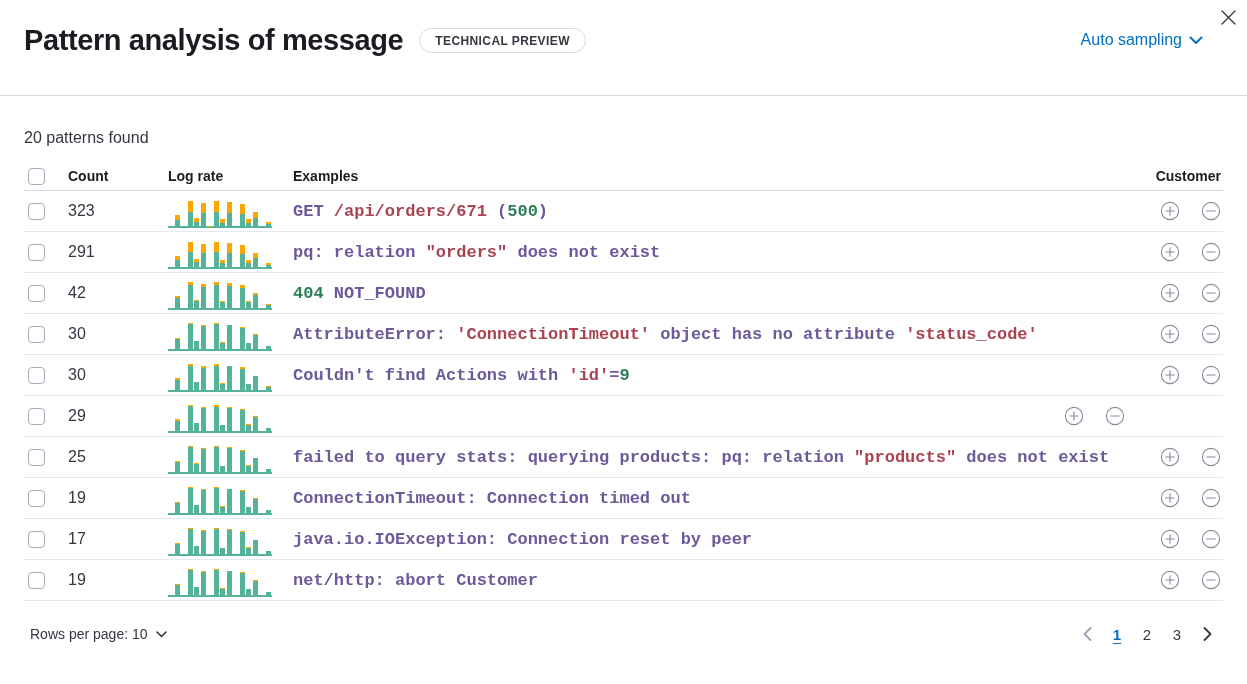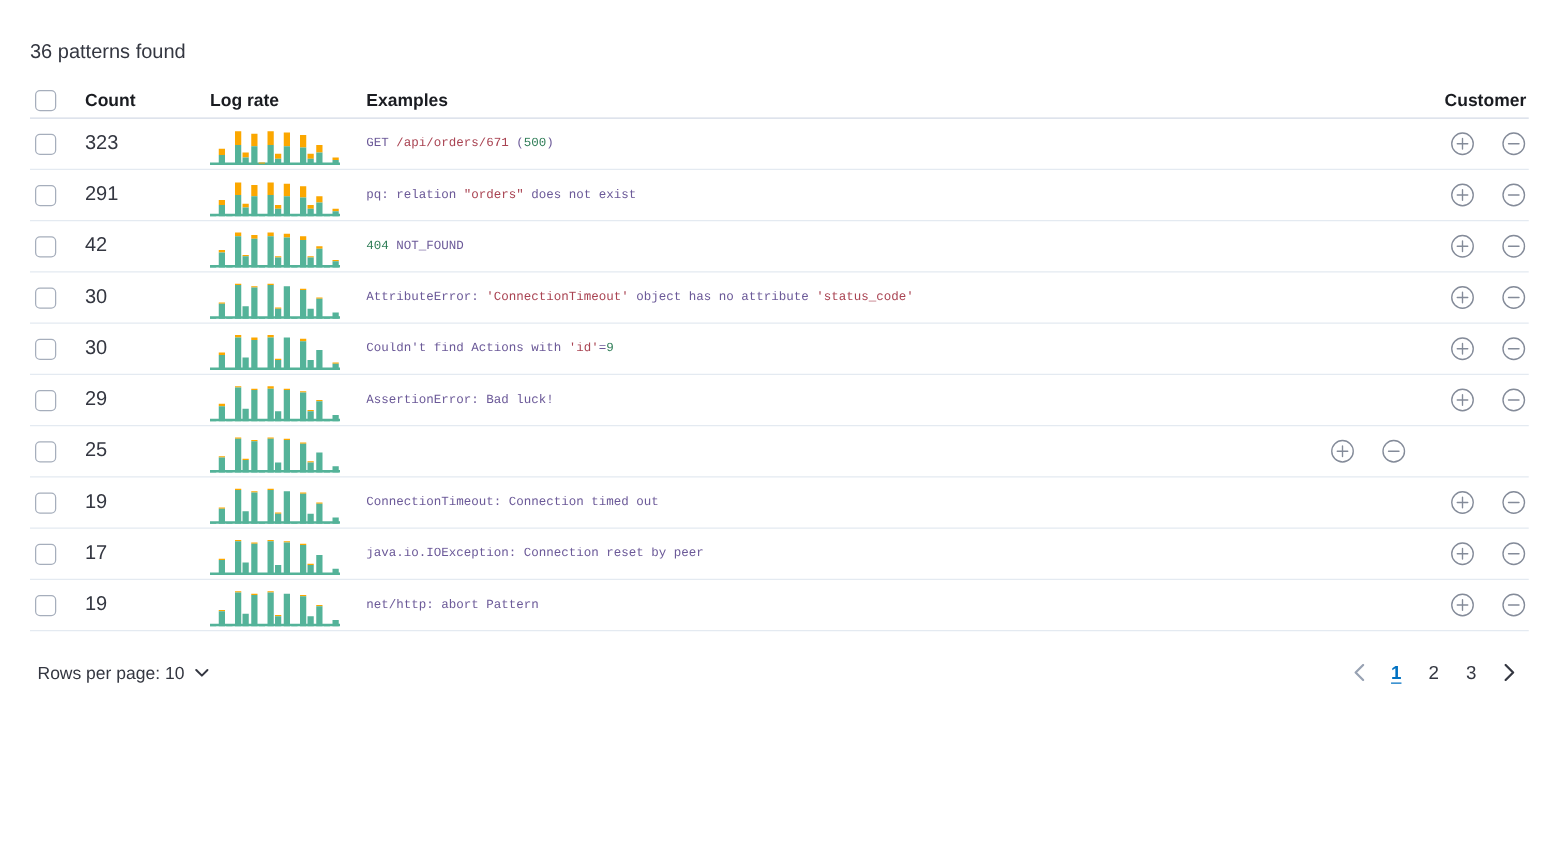--- a/index.html
+++ b/index.html
@@ -116,22 +116,22 @@
     display: flex;
     flex-direction: column;
     justify-content: flex-end;
     position: relative;
     z-index: 1;
   }
   .seg-orange { background: #fba700; }
   .seg-teal { background: #54b399; }
   .example-cell {
     font-family: "Liberation Mono", monospace;
-    font-size: 10px;
-    font-weight: 400;
+    font-size: 17px;
+    font-weight: 700;
     white-space: nowrap;
     overflow: hidden;
   }
   .tok-purple { color: #6b5998; }
   .tok-red { color: #a94352; }
   .tok-green { color: #2f7d57; }
   .actions-cell {
     display: flex;
     justify-content: flex-end;
     gap: 21px;
@@ -177,23 +177,44 @@
     text-decoration: underline;
     text-underline-offset: 3px;
   }
   .pag-chev { background: none; border: none; cursor: pointer; width: 24px; height: 24px; display:flex; align-items:center; justify-content:center; }
 </style>
 </head>
 <body>
 
 <div>
 
+  <div class="flyout-header">
+    <div class="title-row">
+      <h1 class="page-title">Pattern analysis of message</h1>
+      <span class="tech-badge">TECHNICAL PREVIEW</span>
+      <div class="sampling-link">
+        <span>Auto sampling</span>
+        <span style="display:flex;">
+          <svg width="14" height="9" viewBox="0 0 14 9">
+              <polyline points="1.5,1.5 7,7 12.5,1.5" fill="none" stroke="#0071c2" stroke-width="2" stroke-linecap="round" stroke-linejoin="round"></polyline>
+            </svg>
+        </span>
+      </div>
+    </div>
+    <button class="close-btn">
+      <span style="display:flex;">
+        <svg width="15" height="15" viewBox="0 0 15 15">
+            <path d="M1 1 L14 14 M14 1 L1 14" stroke="#343741" stroke-width="1.3" stroke-linecap="round"></path>
+          </svg>
+      </span>
+    </button>
+  </div>
 
   <div class="content">
-    <div class="summary">36 patterns found</div>
+    <div class="summary">20 patterns found</div>
 
     <div class="ptable">
       <div class="thead">
         <div>
             <div class="checkbox"></div>
           </div>
         <div>Count</div>
         <div>Log rate</div>
         <div>Examples</div>
         <div class="col-actions-h">Customer</div>
@@ -741,21 +762,20 @@
                 <div class="bar">
                   <div class="seg-orange" style="height: 0px;"></div>
                   <div class="seg-teal" style="height: 1px;"></div>
                 </div>
                 <div class="bar">
                   <div class="seg-orange" style="height: 0px;"></div>
                   <div class="seg-teal" style="height: 5px;"></div>
                 </div>
               </div>
     </div>
-    <div class="example-cell"><span class="tok-purple">AssertionError: Bad luck!</span></div>
     <div class="actions-cell">
       <button class="icon-btn">
         <span style="display:flex;">
           <svg width="20" height="20" viewBox="0 0 20 20">
                     <circle cx="10" cy="10" r="8.6" fill="none" stroke="#848b99" stroke-width="1.1"></circle>
                     <path d="M10 5.8 V14.2 M5.8 10 H14.2" stroke="#848b99" stroke-width="1.1" stroke-linecap="round"></path>
                   </svg>
         </span>
       </button>
       <button class="icon-btn">
@@ -836,20 +856,21 @@
                 <div class="bar">
                   <div class="seg-orange" style="height: 0px;"></div>
                   <div class="seg-teal" style="height: 1px;"></div>
                 </div>
                 <div class="bar">
                   <div class="seg-orange" style="height: 0px;"></div>
                   <div class="seg-teal" style="height: 5px;"></div>
                 </div>
               </div>
     </div>
+    <div class="example-cell"><span class="tok-purple">failed to query stats: querying products: pq: relation </span><span class="tok-red">"products"</span><span class="tok-purple"> does not exist</span></div>
     <div class="actions-cell">
       <button class="icon-btn">
         <span style="display:flex;">
           <svg width="20" height="20" viewBox="0 0 20 20">
                     <circle cx="10" cy="10" r="8.6" fill="none" stroke="#848b99" stroke-width="1.1"></circle>
                     <path d="M10 5.8 V14.2 M5.8 10 H14.2" stroke="#848b99" stroke-width="1.1" stroke-linecap="round"></path>
                   </svg>
         </span>
       </button>
       <button class="icon-btn">
@@ -1120,21 +1141,21 @@
                 <div class="bar">
                   <div class="seg-orange" style="height: 0px;"></div>
                   <div class="seg-teal" style="height: 1px;"></div>
                 </div>
                 <div class="bar">
                   <div class="seg-orange" style="height: 0px;"></div>
                   <div class="seg-teal" style="height: 5px;"></div>
                 </div>
               </div>
     </div>
-    <div class="example-cell"><span class="tok-purple">net/http: abort Pattern</span></div>
+    <div class="example-cell"><span class="tok-purple">net/http: abort Customer</span></div>
     <div class="actions-cell">
       <button class="icon-btn">
         <span style="display:flex;">
           <svg width="20" height="20" viewBox="0 0 20 20">
                     <circle cx="10" cy="10" r="8.6" fill="none" stroke="#848b99" stroke-width="1.1"></circle>
                     <path d="M10 5.8 V14.2 M5.8 10 H14.2" stroke="#848b99" stroke-width="1.1" stroke-linecap="round"></path>
                   </svg>
         </span>
       </button>
       <button class="icon-btn">

